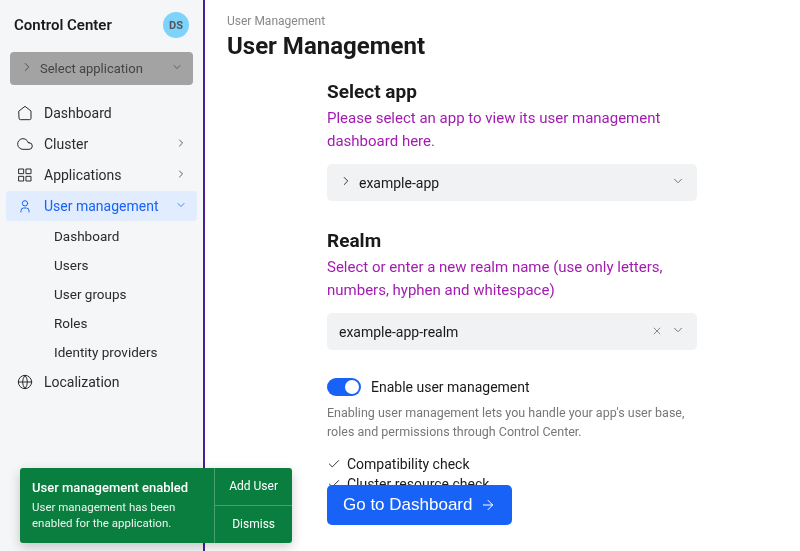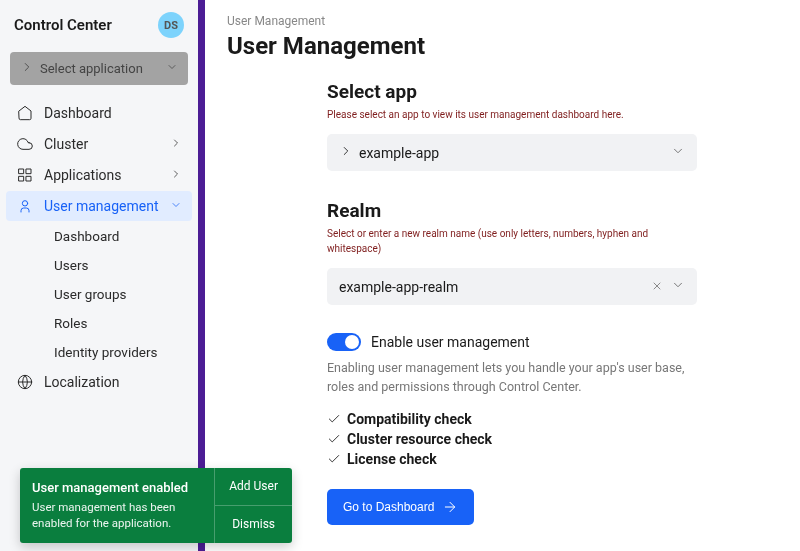--- a/index.html
+++ b/index.html
@@ -1,20 +1,20 @@
 <!DOCTYPE html>
 <html><head>
 <meta charset="utf-8">
 <style>
 * { margin: 0; padding: 0; box-sizing: border-box; }
 body { font-family: -apple-system, BlinkMacSystemFont, "Segoe UI", Roboto, sans-serif; background: #fff; color: #1a1a1a; width: 800px; height: 551px; overflow: hidden; position: relative; }
 
 .layout { display: flex; height: 100%; }
 
-.sidebar { width: 205px; background: #f5f6f8; display: flex; flex-direction: column; border-right: 7px solid #4c1d95; }
+.sidebar { width: 205px; background: #f5f6f8; display: flex; flex-direction: column; border-right: 2px solid #4c1d95; }
 
 .sidebar-header { display: flex; align-items: center; justify-content: space-between; padding: 12px 14px 10px; }
 .sidebar-title { font-weight: 600; font-size: 15px; }
 .avatar { width: 26px; height: 26px; border-radius: 50%; background: #7dd3fc; color: #555; font-size: 11px; display: flex; align-items: center; justify-content: center; font-weight: 700; }
 
 .app-select { margin: 4px 10px 12px; background: #a3a3a3; border-radius: 4px; padding: 8px 10px; display: flex; align-items: center; cursor: pointer; font-size: 13px; color: #444; }
 .app-select .label { flex: 1; margin-left: 6px; }
 .chevron-sm { width: 12px; height: 12px; }
 
 .nav { flex: 1; overflow-y: auto; padding: 0 6px; }
@@ -26,37 +26,37 @@
 .nav-sub { padding-left: 38px; }
 .nav-sub .nav-item { padding: 6px 10px; font-size: 13.5px; }
 
 .main { flex: 1; padding: 14px 22px 0; overflow-y: auto; }
 .breadcrumb { font-size: 12px; color: #888; }
 .page-title { font-size: 24px; font-weight: 700; margin-top: 4px; margin-bottom: 20px; }
 
 .content { max-width: 370px; margin-left: 100px; }
 
 .section-title { font-size: 19px; font-weight: 700; margin-bottom: 4px; }
-.section-desc { font-size: 10px; color: #7f1d1d; line-height: 1.5; margin-bottom: 12px; }
+.section-desc { font-size: 15px; color: #a21caf; line-height: 1.5; margin-bottom: 12px; }
 
 .select-box { background: #f1f2f4; border-radius: 5px; padding: 10px 12px; display: flex; align-items: center; cursor: pointer; font-size: 14px; margin-bottom: 28px; }
 .select-box .val { flex: 1; margin-left: 6px; }
 .select-box .controls { display: flex; align-items: center; gap: 8px; color: #666; }
 
 .toggle-row { display: flex; align-items: center; gap: 10px; margin: 6px 0 8px; }
 .toggle { width: 34px; height: 18px; background: #1862f7; border-radius: 10px; position: relative; cursor: pointer; }
 .toggle-knob { width: 14px; height: 14px; background: #fff; border-radius: 50%; position: absolute; top: 2px; right: 2px; }
 .toggle-label { font-size: 14px; }
 .toggle-desc { font-size: 12.5px; color: #777; line-height: 1.5; margin-bottom: 14px; }
 
 .checks { margin-bottom: 60px; }
-.check-item { display: flex; align-items: center; gap: 6px; font-size: 14px; margin: 4px 0; font-weight: bold; }
+.check-item { display: flex; align-items: center; gap: 6px; font-size: 14px; margin: 4px 0; }
 .check-item svg { flex-shrink: 0; }
 
-.primary-btn { background: #1862f7; color: #fff; border: none; border-radius: 5px; padding: 10px 16px; font-size: 12px; font-weight: 500; display: inline-flex; align-items: center; gap: 8px; cursor: pointer; margin-bottom: 20px; position: absolute; bottom: 6px; }
+.primary-btn { background: #1862f7; color: #fff; border: none; border-radius: 5px; padding: 10px 16px; font-size: 17px; font-weight: 500; display: inline-flex; align-items: center; gap: 8px; cursor: pointer; margin-bottom: 20px; position: absolute; bottom: 6px; }
 
 .toast { position: absolute; bottom: 8px; left: 20px; background: #0a7e3e; color: #fff; border-radius: 3px; display: flex; width: 272px; box-shadow: 0 4px 12px rgba(0,0,0,.2); }
 .toast-body { flex: 1; padding: 12px; }
 .toast-title { font-size: 13px; font-weight: 500; margin-bottom: 4px; }
 .toast-msg { font-size: 11.5px; opacity: .92; line-height: 1.4; }
 .toast-actions { display: flex; flex-direction: column; border-left: 1px solid rgba(255,255,255,.25); }
 .toast-btn { flex: 1; padding: 0 14px; font-size: 12px; display: flex; align-items: center; justify-content: center; cursor: pointer; }
 .toast-btn:first-child { border-bottom: 1px solid rgba(255,255,255,.25); }
 
 svg { stroke: currentColor; fill: none; stroke-width: 1.5; stroke-linecap: round; stroke-linejoin: round; }

